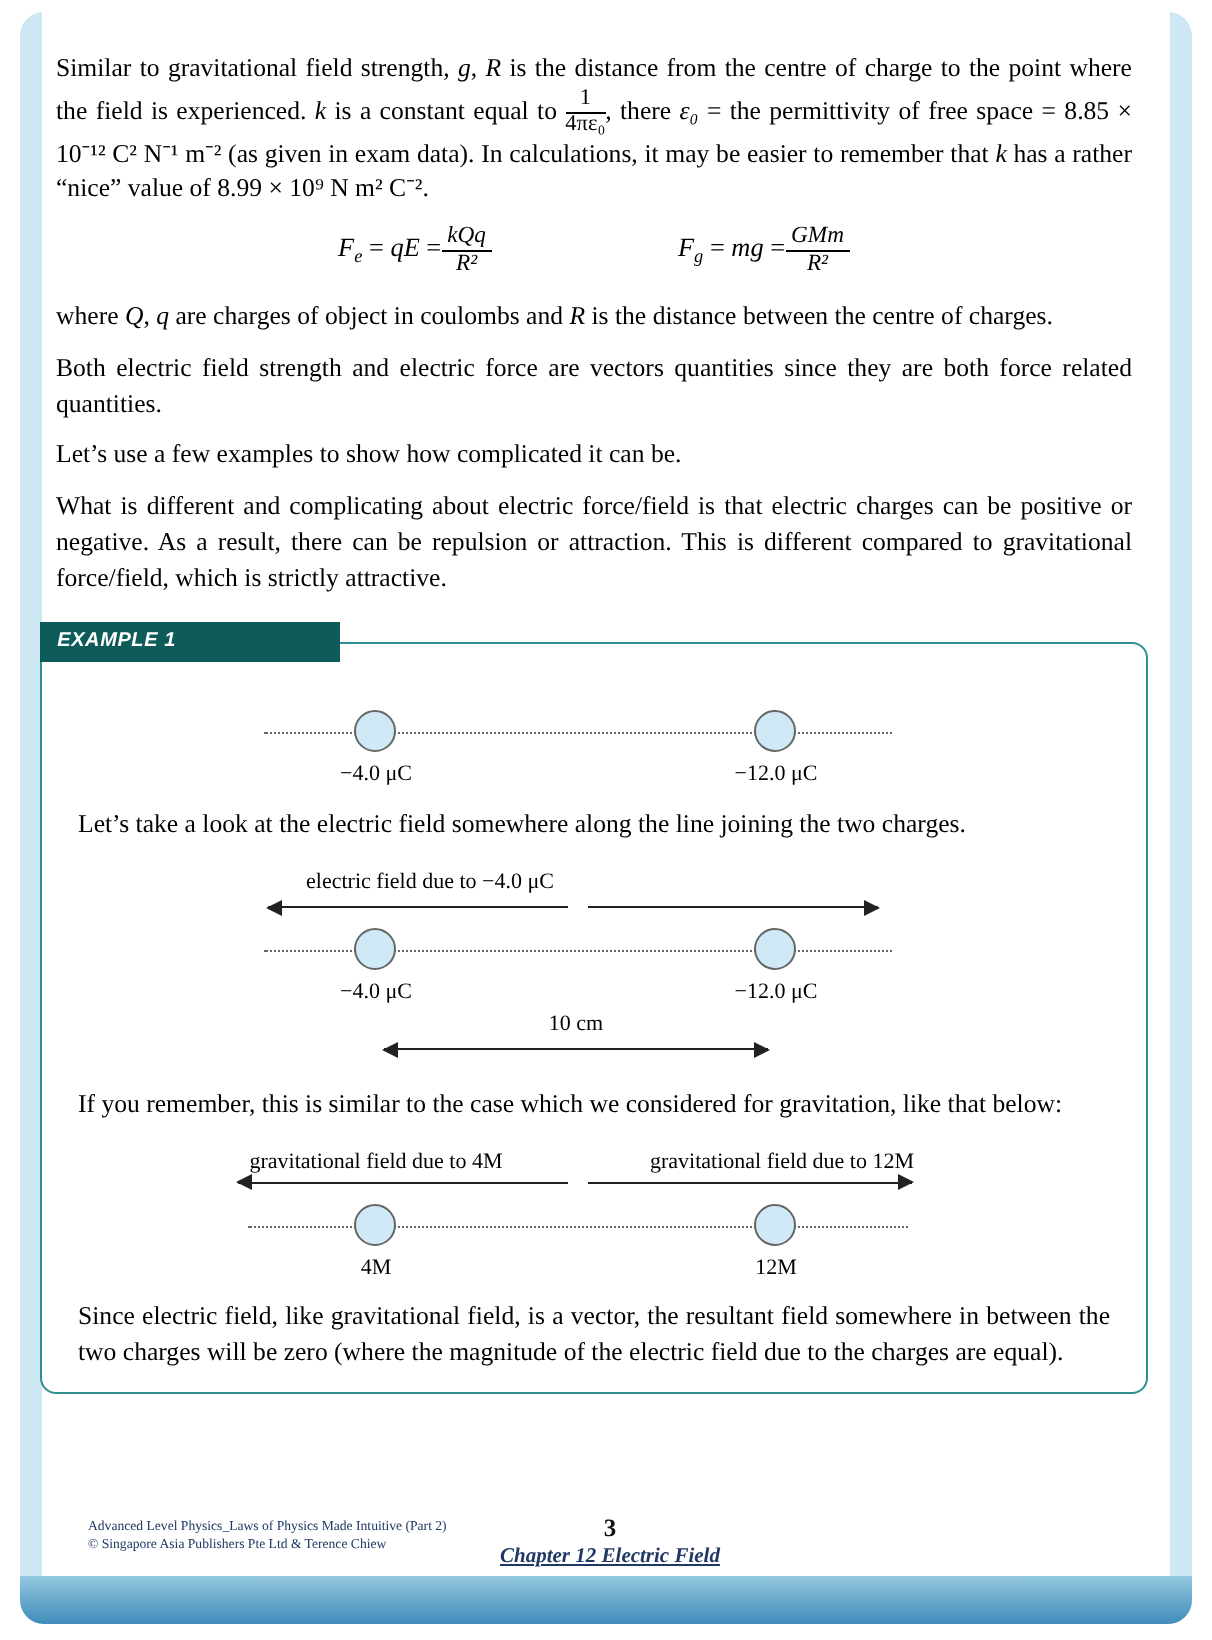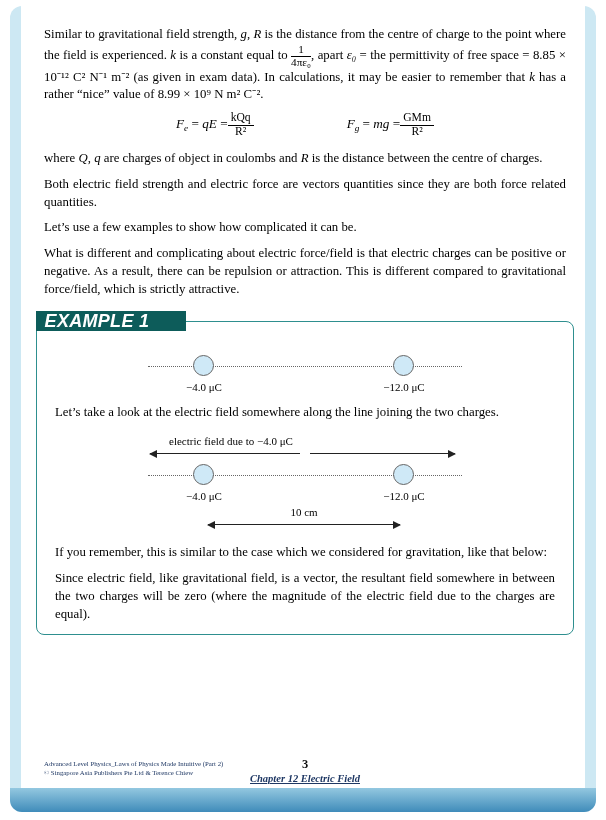--- a/index.html
+++ b/index.html
@@ -1,30 +1,30 @@
 <!DOCTYPE html>
 <html><head>
 <meta charset="utf-8">
 <style>
   html,body{margin:0;padding:0;background:#fff;}
   .page{position:relative;width:606px;height:820px;background:#fff;font-family:"Liberation Serif",serif;color:#000;overflow:hidden;}
   .frame{position:absolute;left:10px;right:10px;top:6px;bottom:8px;background:#cde8f3;border-radius:12px;}
   .frame::after{content:"";position:absolute;left:0;right:0;bottom:0;height:24px;border-radius:0 0 12px 12px;background:linear-gradient(180deg,#93c8e0,#3f8cba);}
   .frame .inner{position:absolute;left:11px;right:11px;top:0;bottom:24px;background:#fff;z-index:1;}
-  .content{position:absolute;left:44px;right:40px;top:26px;z-index:2;font-size:12.8px;line-height:1.4;}
+  .content{position:absolute;left:28px;right:40px;top:26px;z-index:2;font-size:12.8px;line-height:1.4;}
   .para{margin:0 0 8px;text-align:justify;}
   .seg-i{font-style:italic;}
   .seg-subi{font-style:italic;font-size:0.7em;vertical-align:-0.3em;}
   .frac{display:inline-flex;flex-direction:column;text-align:center;vertical-align:middle;line-height:1.05;font-size:0.88em;}
   .frac .num{border-bottom:1px solid #000;padding:0 3px;}
-  .frac.math{justify-content:space-between;}
+  .frac.math{font-style:italic;justify-content:space-between;}
   .formula-row{display:flex;justify-content:center;gap:93px;margin:4px 0 12px;font-size:13.2px;}
   .formula{display:inline-flex;align-items:center;}
   .example{position:relative;margin:22px -8px 0;border:1.4px solid #2e8f8f;border-radius:8px;padding:20px 18px 2px;}
-  .example-banner{position:absolute;top:-11px;left:-1.4px;width:150px;height:20px;background:#0d5c5a;color:#fff;font-family:"Liberation Sans",sans-serif;font-style:italic;font-weight:bold;font-size:18px;line-height:20px;padding-left:9px;box-sizing:border-box;letter-spacing:0.3px;}
+  .example-banner{position:absolute;top:-11px;left:-1.4px;width:150px;height:20px;background:#0d5c5a;color:#fff;font-family:"Liberation Sans",sans-serif;font-style:italic;font-weight:bold;font-size:10px;line-height:20px;padding-left:9px;box-sizing:border-box;letter-spacing:0.3px;}
   .diagram{position:relative;}
   .dotline{position:absolute;height:0;border-top:1.6px dotted #666;}
   .charge{position:absolute;width:21px;height:21px;border-radius:50%;background:#cfe9f7;border:1px solid #666;box-sizing:border-box;}
   .dlabel{position:absolute;font-size:11px;white-space:nowrap;transform:translateX(-50%);}
   .acap{position:absolute;font-size:11px;white-space:nowrap;transform:translateX(-50%);}
   .arrow{position:absolute;height:1px;background:#222;}
   .arrow.hl::before{content:"";position:absolute;left:-1px;top:-3.5px;width:0;height:0;border-top:4px solid transparent;border-bottom:4px solid transparent;border-right:8px solid #222;}
   .arrow.hr::after{content:"";position:absolute;right:-1px;top:-3.5px;width:0;height:0;border-top:4px solid transparent;border-bottom:4px solid transparent;border-left:8px solid #222;}
   .footer{position:absolute;left:44px;right:40px;top:757px;z-index:2;}
   .footer-left{position:absolute;left:0;top:3px;font-size:6.8px;line-height:1.3;color:#1f3864;}
@@ -38,21 +38,21 @@
 <div class="page">
   <div class="frame">
     <div class="inner"></div>
   </div>
 
   <div class="content">
 
     <p class="para"><span><span>Similar to gravitational field strength, </span><span class="seg-i">g</span><span>, </span><span class="seg-i">R</span><span> is the distance from the centre of charge to the point where the field is experienced. </span><span class="seg-i">k</span><span> is a constant equal to </span></span><span class="frac">
           <span class="num">1</span>
           <span class="den">4πε₀</span>
-        </span><span><span>, apart </span><span class="seg-i">ε₀</span><span> = the permittivity of free space = 8.85 × 10⁻¹² C² N⁻¹ m⁻² (as given in exam data). In calculations, it may be easier to remember that </span><span class="seg-i">k</span><span> has a rather “nice” value of 8.99 × 10⁹ N m² C⁻².</span></span></p>
+        </span><span><span>, there </span><span class="seg-i">ε₀</span><span> = the permittivity of free space = 8.85 × 10⁻¹² C² N⁻¹ m⁻² (as given in exam data). In calculations, it may be easier to remember that </span><span class="seg-i">k</span><span> has a rather “nice” value of 8.99 × 10⁹ N m² C⁻².</span></span></p>
 
 
     <div class="formula-row">
       <span class="formula">
           <span><span class="seg-i">F</span><span class="seg-subi">e</span><span> = </span><span class="seg-i">qE</span><span> = </span></span>
           <span class="frac math">
             <span class="num">kQq</span>
             <span class="den">R²</span>
           </span>
         </span>
@@ -92,20 +92,31 @@
         <div class="charge" style="left:138px;top:30px;"></div>
         <div class="charge" style="left:338px;top:30px;"></div>
         <div class="dlabel" style="left:149px;top:55px;">−4.0 μC</div>
         <div class="dlabel" style="left:349px;top:55px;">−12.0 μC</div>
         <div class="dlabel" style="left:249px;top:71px;">10 cm</div>
         <div class="arrow hl hr" style="left:153px;width:192px;top:90px;"></div>
       </div>
 
       <p class="para">If you remember, this is similar to the case which we considered for gravitation, like that below:</p>
 
+      <div class="diagram" style="height:70px;margin:12px 0 6px;">
+        <div class="acap" style="left:149px;top:0;">gravitational field due to 4M</div>
+        <div class="acap" style="left:352px;top:0;">gravitational field due to 12M</div>
+        <div class="arrow hl" style="left:80px;width:165px;top:17px;"></div>
+        <div class="arrow hr" style="left:255px;width:162px;top:17px;"></div>
+        <div class="dotline" style="left:85px;width:330px;top:39px;"></div>
+        <div class="charge" style="left:138px;top:28px;"></div>
+        <div class="charge" style="left:338px;top:28px;"></div>
+        <div class="dlabel" style="left:149px;top:53px;">4M</div>
+        <div class="dlabel" style="left:349px;top:53px;">12M</div>
+      </div>
 
       <p class="para">Since electric field, like gravitational field, is a vector, the resultant field somewhere in between the two charges will be zero (where the magnitude of the electric field due to the charges are equal).</p>
     </div>
   </div>
 
   <div class="footer">
     <div class="footer-left">
       <div>Advanced Level Physics_Laws of Physics Made Intuitive (Part 2)</div>
       <div>© Singapore Asia Publishers Pte Ltd &amp; Terence Chiew</div>
     </div>

